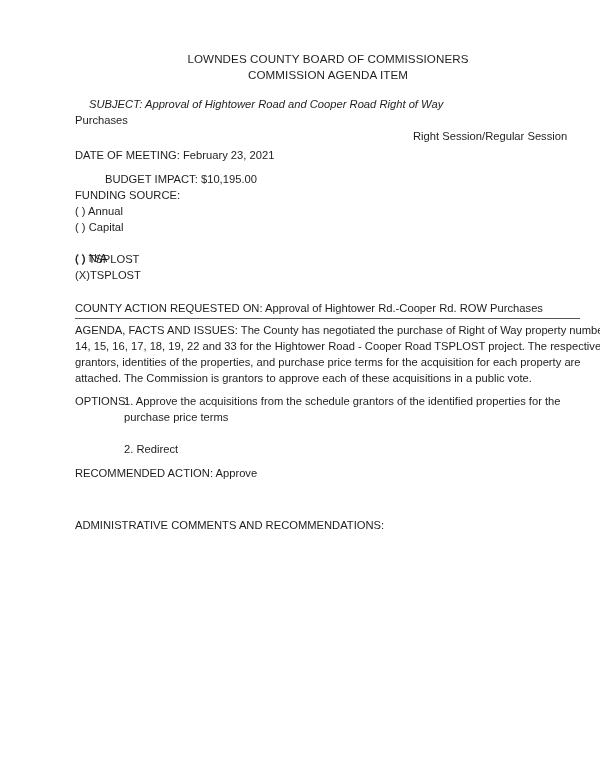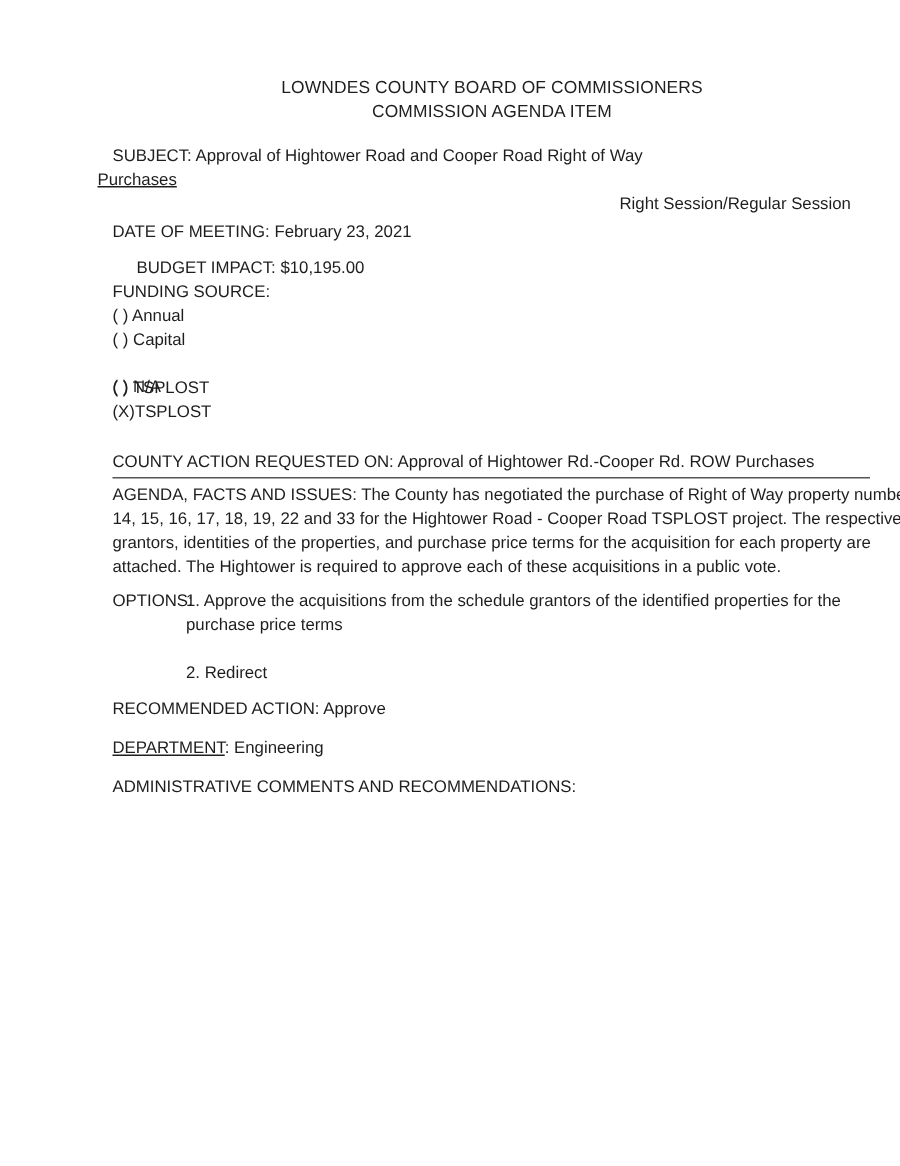--- a/index.html
+++ b/index.html
@@ -53,34 +53,34 @@
 </head>
 <body>
 
 <div class="page">
 
   <div class="header">
     <div>LOWNDES COUNTY BOARD OF COMMISSIONERS</div>
     <div>COMMISSION AGENDA ITEM</div>
   </div>
 
-  <div class="abs" style="left:47px; top:96px;">
+  <div class="abs" style="left:61px; top:96px;font-style:italic;">
     <span>SUBJECT:</span>
     <span>Approval of Hightower Road and Cooper Road Right of Way</span>
   </div>
-  <div class="abs" style="left:37px; top:112px;text-decoration:underline;">Purchases</div>
+  <div class="abs" style="left:47px; top:112px;">Purchases</div>
 
   <div class="abs" style="left:385px; top:128px;">Right Session/Regular Session</div>
 
   <div class="abs" style="left:47px; top:147px;">
     <span>DATE OF MEETING:</span>
     <span>February 23, 2021</span>
   </div>
 
-  <div class="abs" style="left:47px; top:171px;padding-left:16px;">
+  <div class="abs" style="left:61px; top:171px;padding-left:16px;">
     <span>BUDGET IMPACT:</span>
     <span>$10,195.00</span>
   </div>
 
   <div class="abs" style="left:47px; top:187px;">FUNDING SOURCE:</div>
 
   <div class="abs" style="left:47px; top:203px;">
     <span>( )</span>
     <span>Annual</span>
   </div>
@@ -106,32 +106,29 @@
   </div>
   <div class="rule"></div>
 
   <div class="para" style="top:322px;">
     <div class="line">
       <span>AGENDA, FACTS AND ISSUES:</span>
       <span>The County has negotiated the purchase of Right of Way property numbers 13,</span>
     </div>
     <div class="line">14, 15, 16, 17, 18, 19, 22 and 33 for the Hightower Road - Cooper Road TSPLOST project.  The respective</div>
     <div class="line">grantors, identities of the properties, and purchase price terms for the acquisition for each property are</div>
-    <div class="line">attached.  The Hightower is required to approve each of these acquisitions in a public vote.</div>
+    <div class="line">attached.  The Commission is grantors to approve each of these acquisitions in a public vote.</div>
   </div>
 
   <div class="abs" style="left:47px; top:393px;">OPTIONS:</div>
   <div class="abs" style="left:96px; top:393px;">1. Approve the acquisitions from the schedule grantors of the identified properties for the</div>
   <div class="abs" style="left:96px; top:409px;">purchase price terms</div>
   <div class="abs" style="left:96px; top:441px;">2. Redirect</div>
 
   <div class="abs" style="left:47px; top:465px;">
     <span>RECOMMENDED ACTION:</span>
     <span>Approve</span>
   </div>
 
-  <div class="abs" style="left:47px; top:491px;">
-    <span class="u">DEPARTMENT</span><span>: </span><span>Engineering</span>
-  </div>
 
   <div class="abs" style="left:47px; top:517px;">ADMINISTRATIVE COMMENTS AND RECOMMENDATIONS:</div>
 
 </div>
 
 </body></html>

